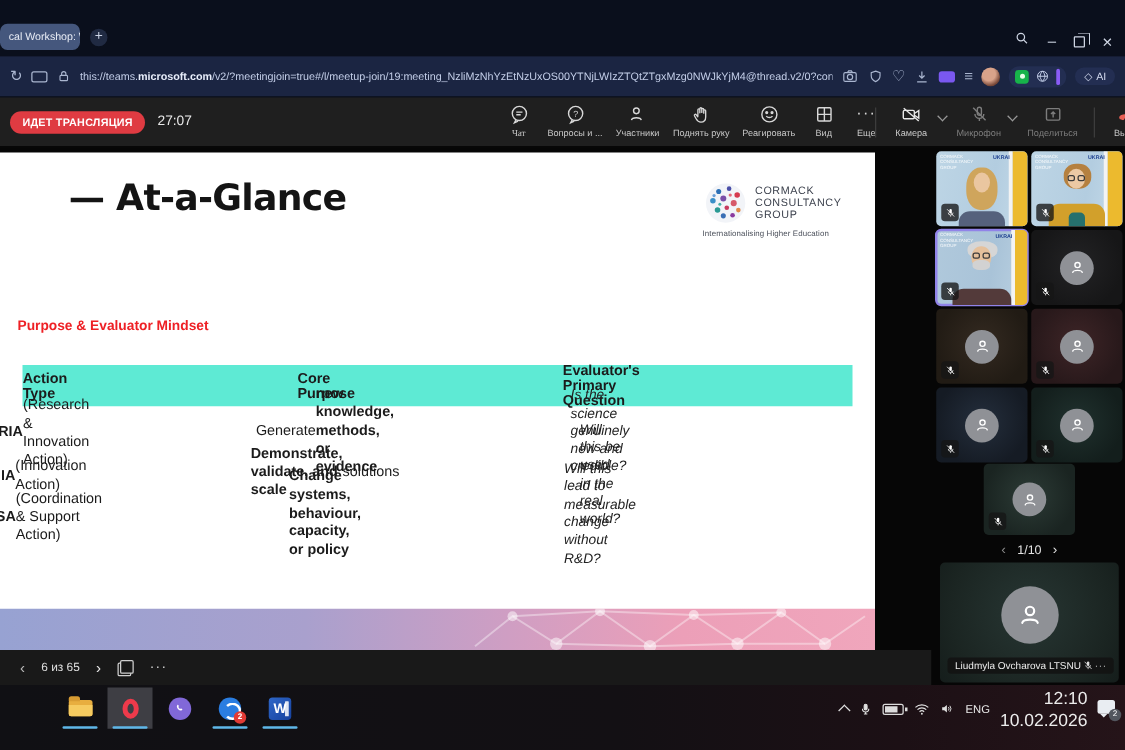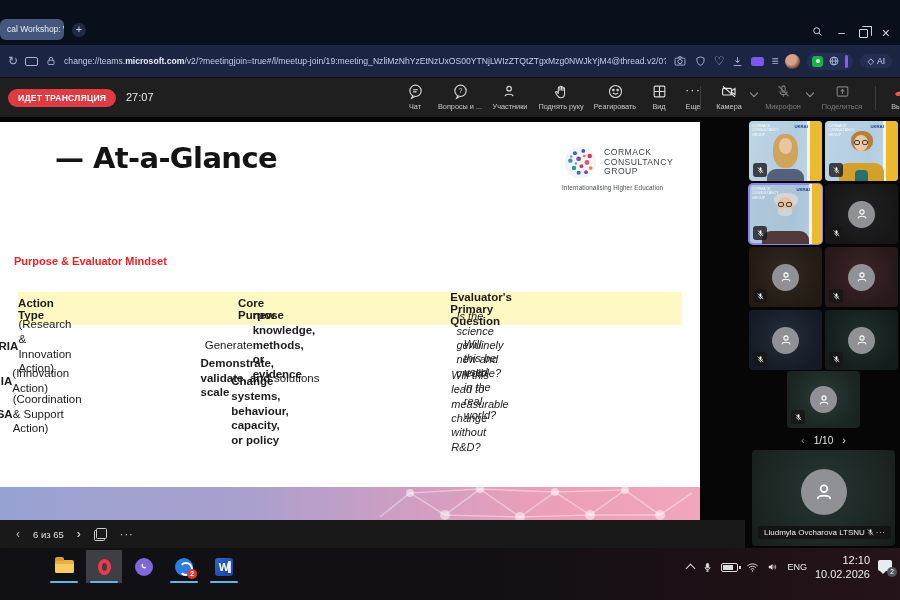--- a/index.html
+++ b/index.html
@@ -64,21 +64,21 @@
   .slide-title { position:absolute; left:55px; top:20px; width:540px; color:#141414;
                  font-family:"DejaVu Sans", sans-serif; font-weight:bold; font-size:29px;
                  line-height:1.17; letter-spacing:-0.6px; }
   .ccg { position:absolute; left:562px; top:22px; width:132px; }
   .ccg-row { display:flex; align-items:center; gap:5px; }
   .ccg-name { font-size:8.6px; letter-spacing:.5px; color:#3d424e; line-height:1.12; font-weight:500; }
   .ccg-tag { margin-top:3px; font-size:6.3px; color:#4a4f5a; letter-spacing:.1px; }
   .section-red { position:absolute; left:14px; top:133px; color:#ee2025; font-weight:bold; font-size:11px; }
   .ptable { position:absolute; left:18px; top:170px; width:664px; font-size:11.5px; color:#1b1b1b; }
   .trow { display:grid; grid-template-columns:225px 220px 219px; }
-  .thead { background:#fef9c3; }
+  .thead { background:#5eead4; }
   .thead .cell { font-weight:bold; padding:4px 8px 4px 8px; font-size:11.5px; }
   .tbody .cell { padding:7px 10px 0 8px; line-height:1.3; }
   .cell.q { font-style:italic; font-size:11px; color:#222; }
   .acr { font-weight:bold; }
   .pb { font-weight:bold; }
 
   .sfoot { position:absolute; left:0; bottom:0; width:700px; height:33px;
            background:linear-gradient(90deg,#97a2d2 0%,#a9a0cd 35%,#cf9ec3 58%,#ec9fb8 78%,#f0a6bc 100%); }
   .sfoot svg { position:absolute; right:0; top:0; }
 
@@ -153,21 +153,21 @@
   .wordsq::after { content:""; position:absolute; right:2px; top:3px; width:3px; height:12px;
                    background:rgba(255,255,255,.85); border-radius:.5px; }
   .tray { position:absolute; right:6px; top:4px; height:30px; display:flex; align-items:center; gap:8px; }
   .tray svg { display:block; }
   .chevup { width:7px; height:7px; border-left:1.5px solid #e0e0e0; border-top:1.5px solid #e0e0e0;
             transform:rotate(45deg); margin-top:3px; }
   .battery { width:17px; height:9px; border:1.2px solid #dcdcdc; border-radius:2px; position:relative; }
   .battery::before { content:""; position:absolute; left:1px; top:1px; bottom:1px; width:10px; background:#dcdcdc; }
   .battery::after { content:""; position:absolute; right:-3.2px; top:2px; width:2px; height:3.5px; background:#dcdcdc; }
   .lang { color:#ececec; font-size:9px; }
-  .clock { color:#ececec; font-size:11px; line-height:1.3; text-align:right; }
+  .clock { color:#ececec; font-size:14px; line-height:1.3; text-align:right; }
   .notif { position:relative; width:16px; height:14px; }
   .notifbody { width:14px; height:11px; background:#e9edf2; border-radius:2px; position:relative; }
   .notifbody::after { content:""; position:absolute; left:2px; bottom:-3px; width:0; height:0;
                       border-left:3px solid transparent; border-right:3px solid transparent;
                       border-top:3px solid #e9edf2; }
   .notifbadge { position:absolute; right:-3px; bottom:-3px; width:10px; height:10px; border-radius:50%;
                 background:#52565e; color:#fff; font-size:6.5px; line-height:10px; text-align:center; }
 </style>
 </head>
 <body>
@@ -190,21 +190,21 @@
 
 <div class="abs" id="urlrow">
   <span style="color:#aab6d0;font-size:12px;">↻</span>
   <span class="tabicon"></span>
   <span>
     <svg width="12" height="12" viewBox="0 0 24 24" fill="none" stroke="#aab6d0" stroke-width="1.8">
       <rect x="6" y="10.5" width="12" height="8.5" rx="1.5"></rect>
         <path d="M8.6 10.5V8a3.4 3.4 0 0 1 6.8 0v2.5"></path>
       </svg>
   </span>
-  <span class="urltext"><span>change://teams.</span><b>microsoft.com</b><span>/v2/?meetingjoin=true#/l/meetup-join/19:meeting_NzliMzNhYzEtNzUxOS00YTNjLWIzZTQtZTgxMzg0NWJkYjM4@thread.v2/0?context=%7b"1</span></span>
+  <span class="urltext"><span>this://teams.</span><b>microsoft.com</b><span>/v2/?meetingjoin=true#/l/meetup-join/19:meeting_NzliMzNhYzEtNzUxOS00YTNjLWIzZTQtZTgxMzg0NWJkYjM4@thread.v2/0?context=%7b"1</span></span>
   <span>
     <svg width="14" height="14" viewBox="0 0 24 24" fill="none" stroke="#aab6d0" stroke-width="1.6">
       <rect x="3.5" y="7" width="17" height="12" rx="2"></rect>
         <circle cx="12" cy="13" r="3.6"></circle>
         <path d="M8.5 7l1.6-2.4h3.8L15.5 7"></path>
       </svg>
   </span>
   <span>
     <svg width="13" height="13" viewBox="0 0 24 24" fill="none" stroke="#aab6d0" stroke-width="1.7">
       <path d="M12 3.5l6.5 2.2v4.8c0 4.2-2.7 7-6.5 8.5-3.8-1.5-6.5-4.3-6.5-8.5V5.7z"></path>
@@ -233,21 +233,21 @@
       <span>◇</span>
       <span>AI</span>
     </span>
 </div>
 
 <div class="abs" id="teamsbar">
   <div class="livebadge">ИДЕТ ТРАНСЛЯЦИЯ</div>
   <div class="timer">27:07</div>
 
   <div class="tgroup" style="left:396px;">
-    <div class="tbtn" style="width:38px;">
+    <div class="tbtn" style="width:38px;font-family:Liberation Serif, serif;">
       <svg width="17" height="17" viewBox="0 0 24 24" fill="none" stroke="#d8d8d8" stroke-width="1.6">
         <circle cx="12" cy="11" r="8"></circle>
           <path d="M8.5 9.5h7M8.5 12.5h5M8 18.5l-1.5 3 4-2"></path>
         </svg>
       <span>Чат</span>
     </div>
     <div class="tbtn" style="width:52px;">
       <svg width="17" height="17" viewBox="0 0 24 24" fill="none" stroke="#d8d8d8" stroke-width="1.6">
         <circle cx="12" cy="11" r="8"></circle>
           <path d="M8 18.5l-1.5 3 4-2"></path>

